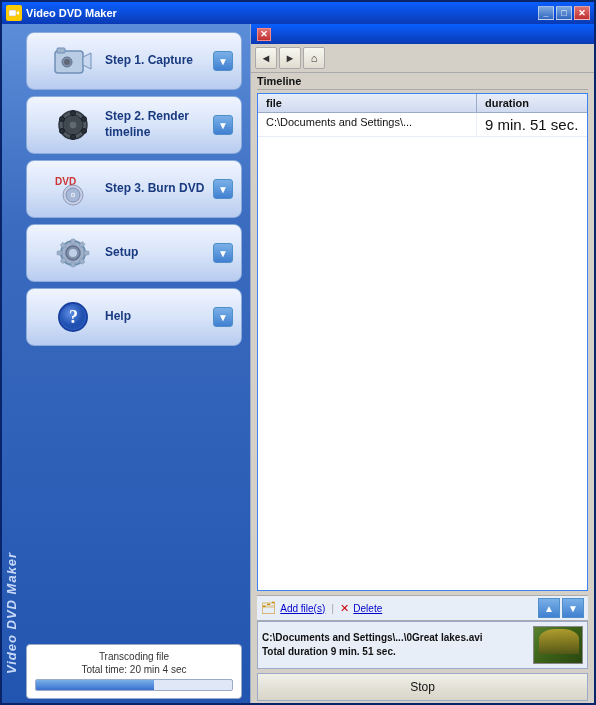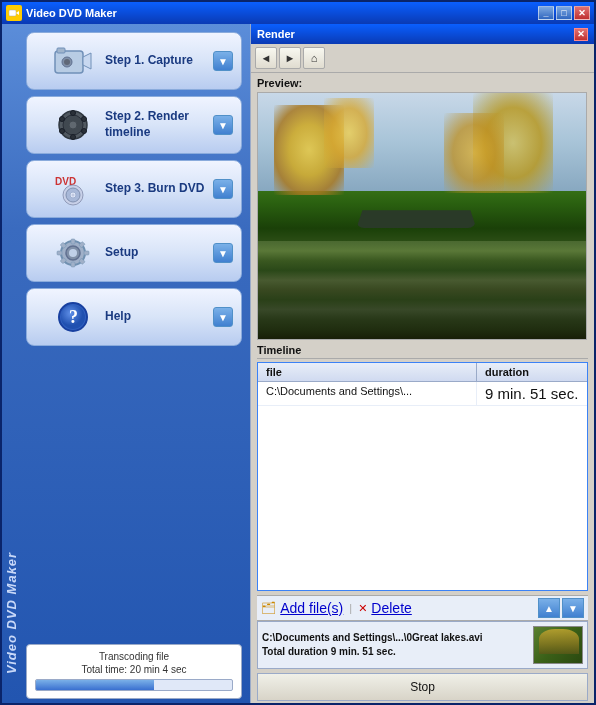--- a/index.html
+++ b/index.html
@@ -428,21 +428,21 @@
       padding: 3px 0;
       border-top: 1px solid #aaa;
       border-bottom: 1px solid #aaa;
       background: #e8eef8;
       padding: 2px 4px;
     }
     .action-btn {
       display: flex;
       align-items: center;
       gap: 3px;
-      font-size: 14px;
+      font-size: 10px;
       color: #0000cc;
       cursor: pointer;
       text-decoration: underline;
     }
     .action-sep {
       color: #aaa;
       margin: 0 2px;
     }
     .move-btns {
       margin-left: auto;
@@ -663,50 +663,35 @@
         <div class="progress-bar-bg">
           <div class="progress-bar-fill"></div>
         </div>
       </div>
 
     </div>
 
     <div class="right-panel">
 
       <div class="render-titlebar">
-        <span class="render-title-text">Render</span>
         <div class="render-close-btn">✕</div>
       </div>
 
       <div class="render-toolbar">
         <div class="render-tb-btn">
           <span>◄</span>
         </div>
         <div class="render-tb-btn">
           <span>►</span>
         </div>
         <div class="render-tb-btn">
           <span>⌂</span>
         </div>
       </div>
 
-      <div class="preview-section">
-        <div class="preview-label">Preview:</div>
-        <div class="preview-image">
-          <div class="forest-scene">
-            <div class="sky-area"></div>
-            <div class="foliage-1"></div>
-            <div class="foliage-2"></div>
-            <div class="foliage-3"></div>
-            <div class="foliage-4"></div>
-            <div class="water-area"></div>
-            <div class="boat"></div>
-          </div>
-        </div>
-      </div>
 
       <div class="timeline-section">
         <div class="timeline-label">Timeline</div>
 
         <div class="timeline-table">
           <div class="timeline-header">
             <div class="th-file">file</div>
             <div class="th-duration">duration</div>
           </div>
           <div class="timeline-row">

